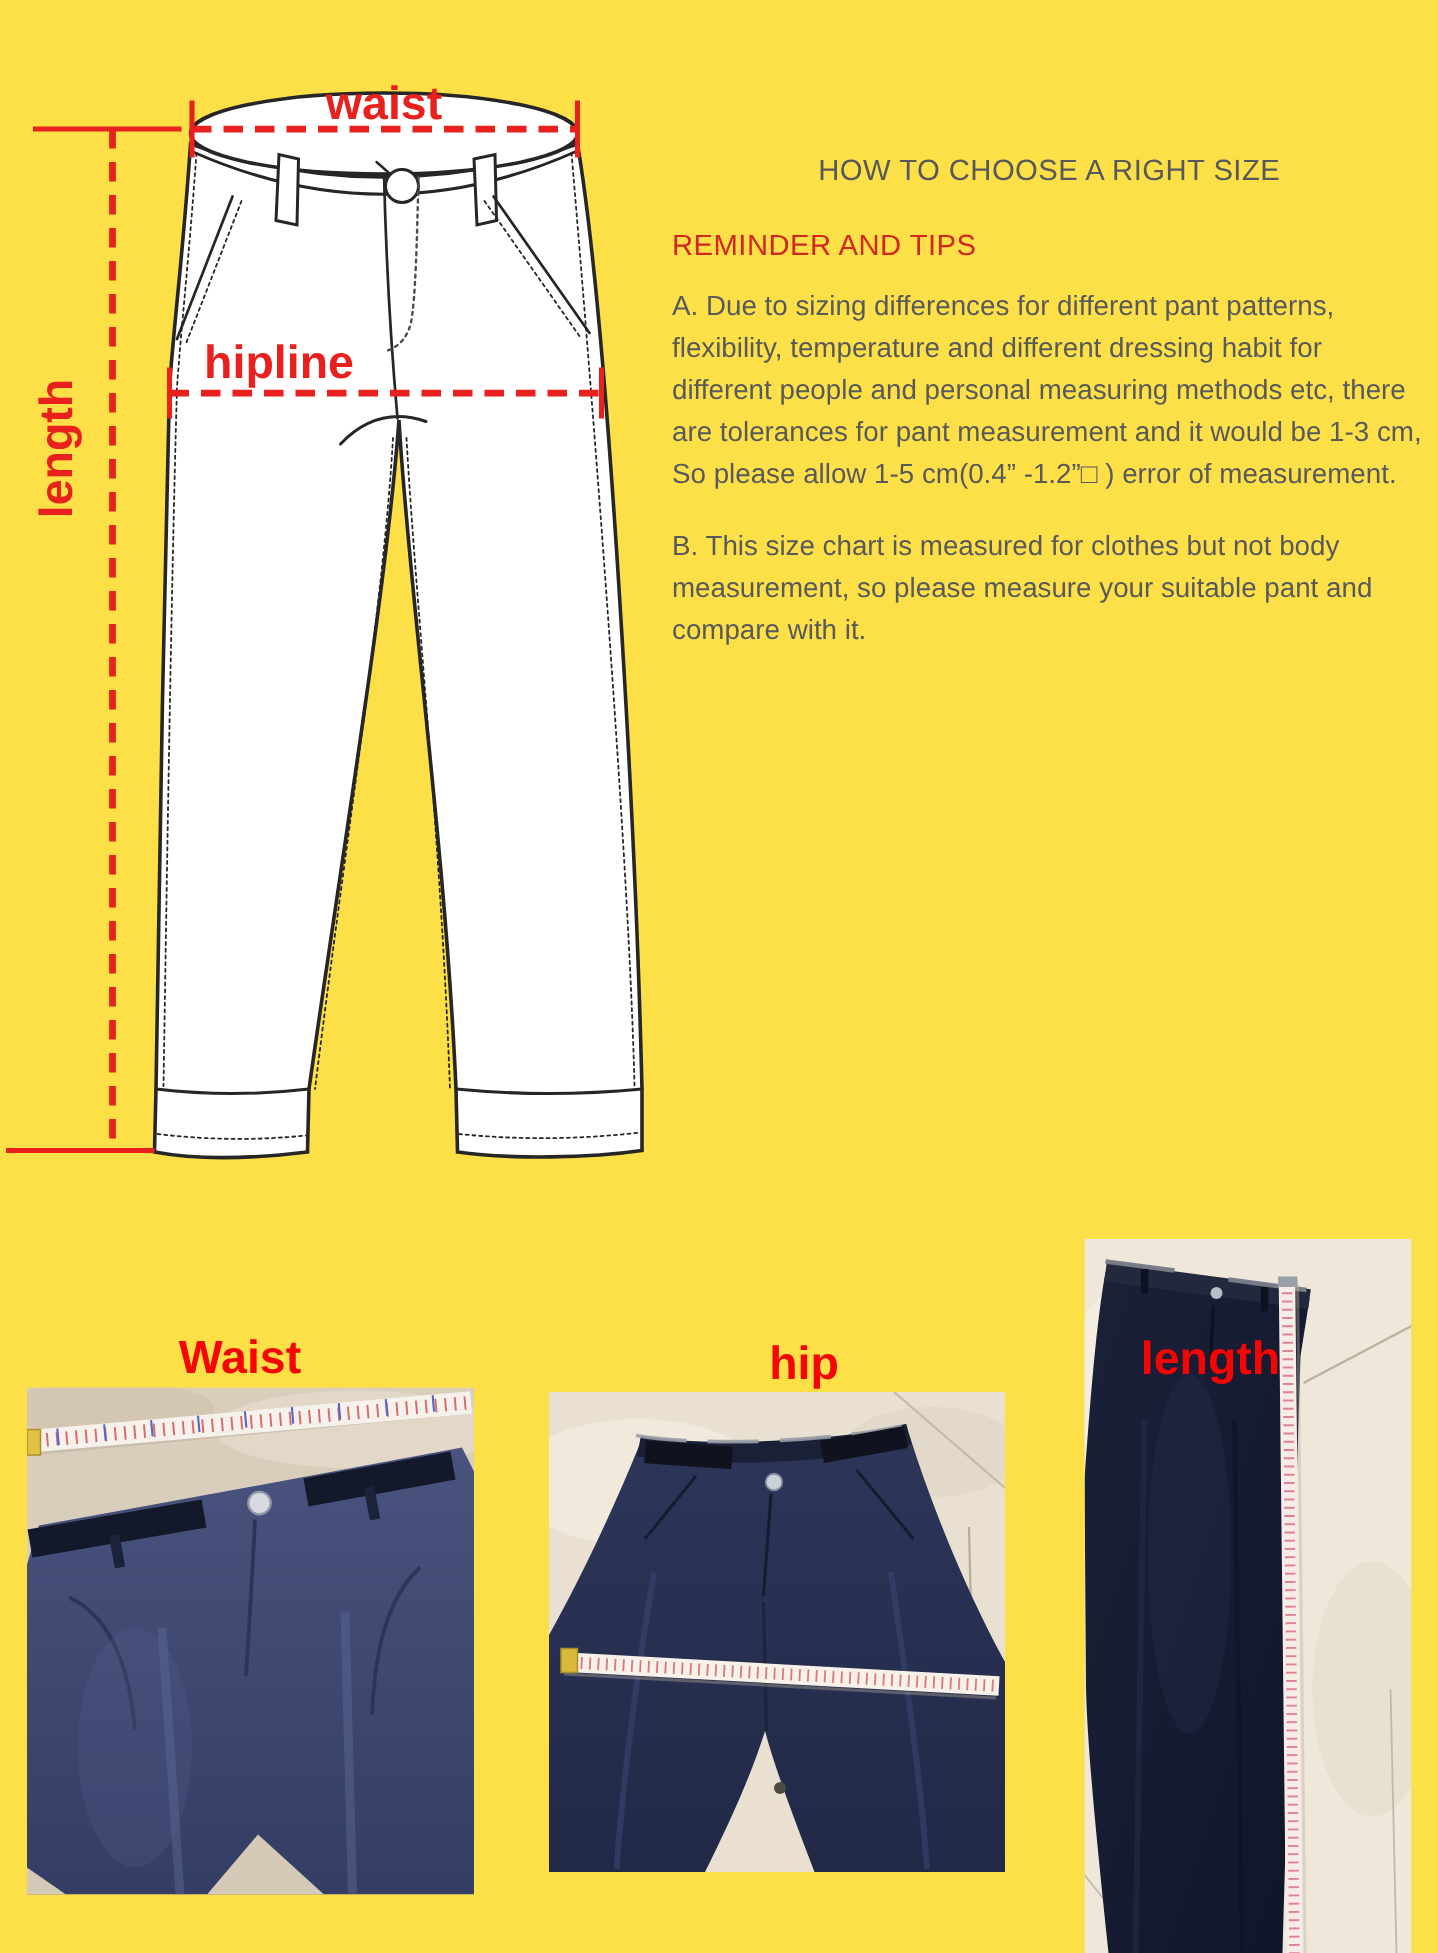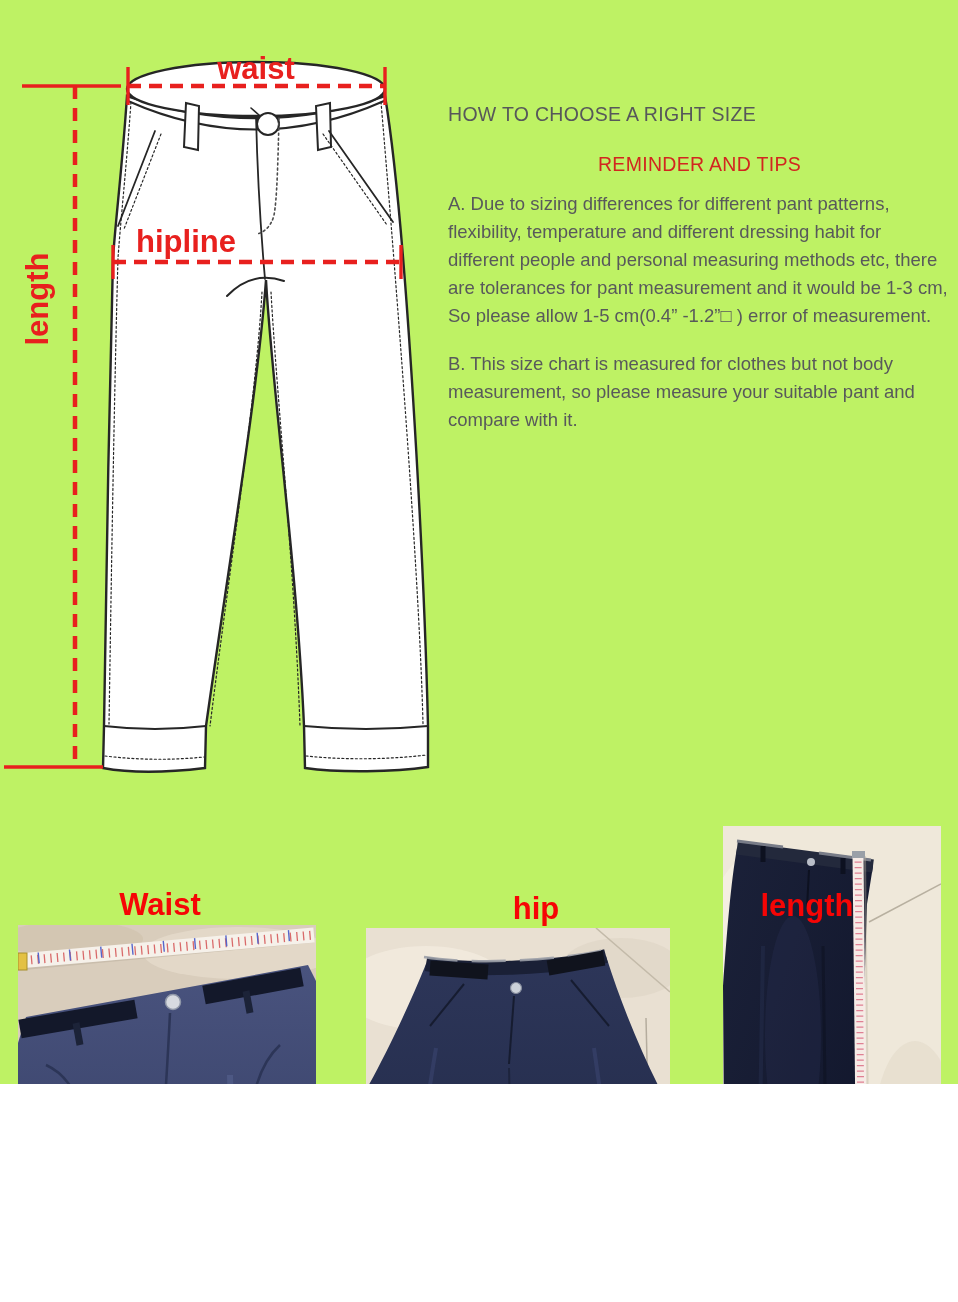--- a/index.html
+++ b/index.html
@@ -1,30 +1,30 @@
 <!DOCTYPE html>
 <html><head>
 <meta charset="utf-8">
 <style>
   html,body{margin:0;padding:0;background:#fff;}
-  .page{position:relative;width:958px;height:1084px;background:#bef264;overflow:hidden;
+  .page{position:relative;width:958px;height:1302px;background:#fde047;overflow:hidden;
         font-family:"Liberation Sans",sans-serif;}
 
   
   .sketch{position:absolute;left:0;top:0;width:445px;height:790px;}
   .sketch svg{display:block;width:100%;height:100%;}
   .ann-text{font-family:"Liberation Sans",sans-serif;font-weight:bold;font-size:31px;}
 
   
   .guide{position:absolute;left:448px;top:100px;width:503px;color:#58595b;
          font-size:18.5px;line-height:28px;}
-  .guide h1{font-size:19.5px;font-weight:400;color:#57585a;
+  .guide h1{font-size:19.5px;font-weight:400;color:#57585a;text-align:center;
             margin:0 0 22px 0;letter-spacing:.3px;}
   .guide p{margin:0 0 20px 0;}
-  .guide h2{font-size:19.5px;font-weight:400;color:#d2261f;text-align:center;
+  .guide h2{font-size:19.5px;font-weight:400;color:#d2261f;
             margin:6px 0 12px 0;letter-spacing:.3px;}
 
   
   .photo{position:absolute;margin:0;padding:0;}
   .photo svg{display:block;width:100%;height:100%;}
   .photo-waist{left:18px;top:925px;width:298px;height:338px;}
   .photo-hip{left:366px;top:928px;width:304px;height:320px;}
   .photo-length{left:723px;top:826px;width:218px;height:476px;}
   .photo-label{position:absolute;transform:translateX(-50%);color:#f60505;
                font-weight:bold;font-size:31px;line-height:34px;white-space:nowrap;}

